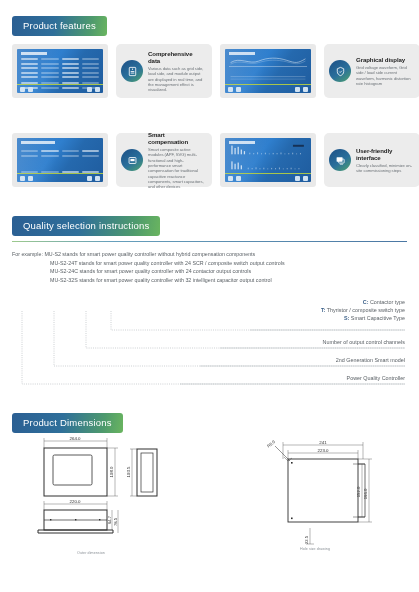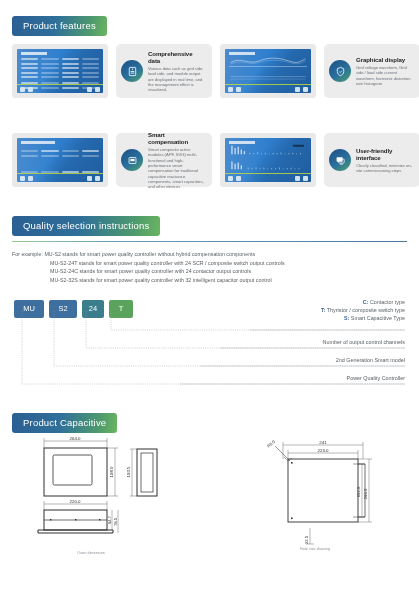--- a/index.html
+++ b/index.html
@@ -437,26 +437,20 @@
   <div class="rule"></div>
 
   <div class="example">
     <div><span class="lab">For example:</span>
       <span>MU-S2 stands for smart power quality controller without hybrid compensation components</span></div>
     <div class="ind">MU-S2-24T stands for smart power quality controller with 24 SCR / composite switch output controls</div>
     <div class="ind">MU-S2-24C stands for smart power quality controller with 24 contactor output controls</div>
     <div class="ind">MU-S2-32S stands for smart power quality controller with 32 intelligent capacitor output control</div>
   </div>
 
-  <div class="codes">
-    <div class="cbox c1">MU</div>
-    <div class="cbox c2">S2</div>
-    <div class="cbox c3">24</div>
-    <div class="cbox c4">T</div>
-  </div>
 
   <div class="legend">
     <div><b>C:</b>
       <span>Contactor type</span></div>
     <div><b>T:</b>
       <span>Thyristor / composite switch type</span></div>
     <div><b>S:</b>
       <span>Smart Capacitive Type</span></div>
   </div>
 
@@ -474,21 +468,21 @@
       </g>
       <g stroke="#b9bfc4" stroke-width=".6">
         <line x1="250" y1="40" x2="405" y2="40"></line>
         <line x1="220" y1="58" x2="405" y2="58"></line>
         <line x1="200" y1="76" x2="405" y2="76"></line>
         <line x1="180" y1="94" x2="405" y2="94"></line>
       </g>
     </svg>
   </div>
 
-  <div class="badge dim-badge">Product Capacitive</div>
+  <div class="badge dim-badge">Product Dimensions</div>
 
   <div class="draw">
     <svg viewBox="0 0 419 130">
       <g stroke="#2e2e2e" stroke-width="1" fill="none">
 
         <rect x="44" y="16" width="63" height="48"></rect>
         <rect x="53" y="23" width="39" height="30" rx="1.5" stroke-width=".8"></rect>
       </g>
 
       <g stroke="#4a4a4a" stroke-width=".4" fill="none">

